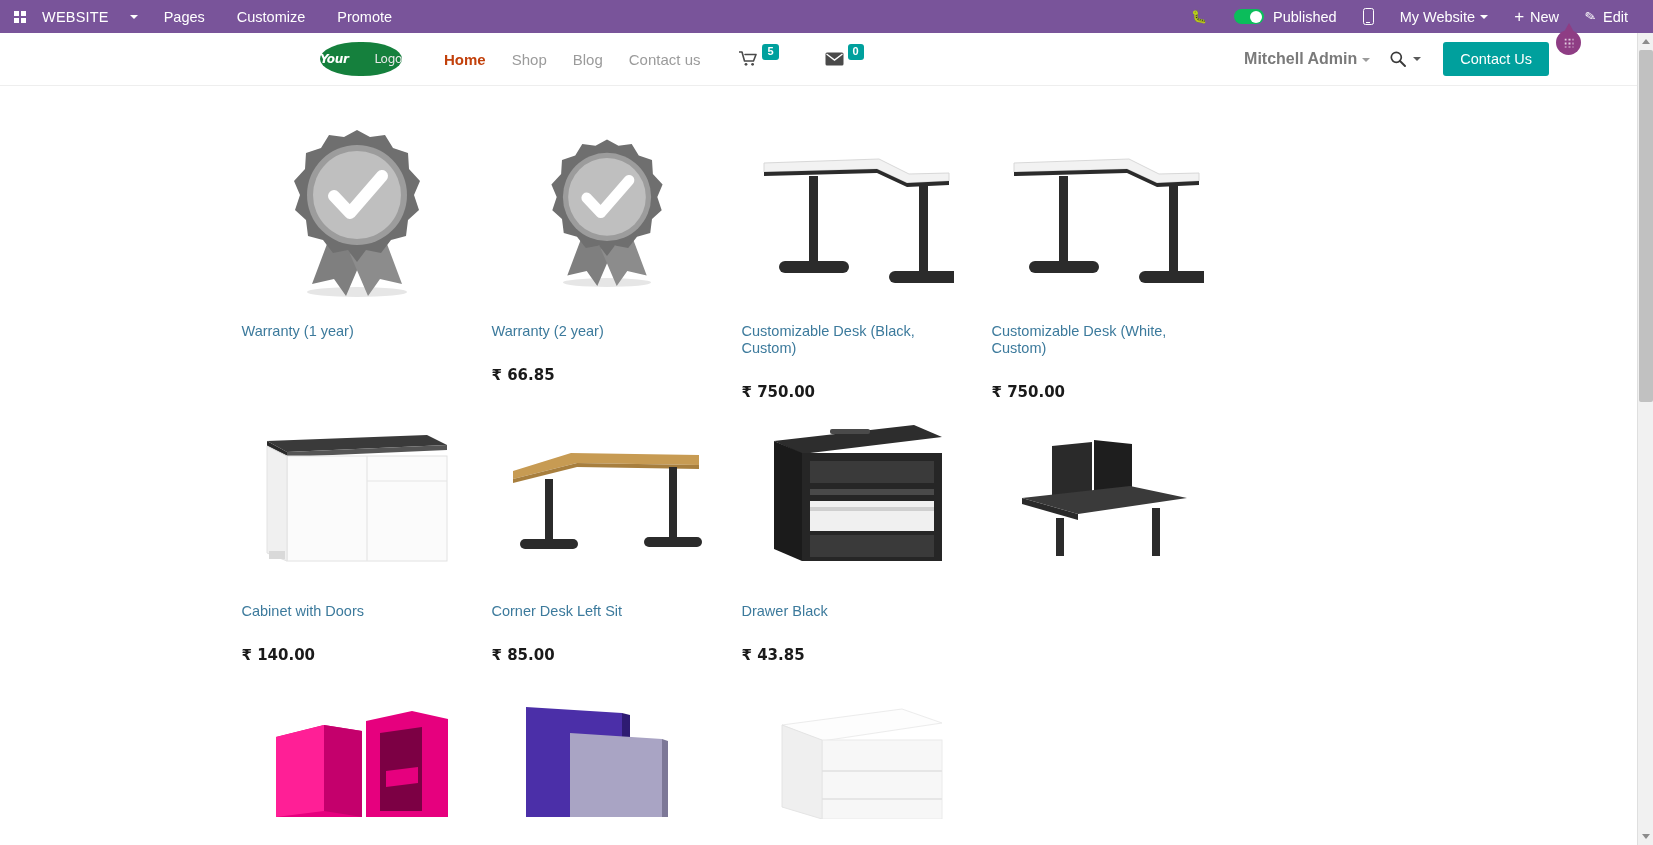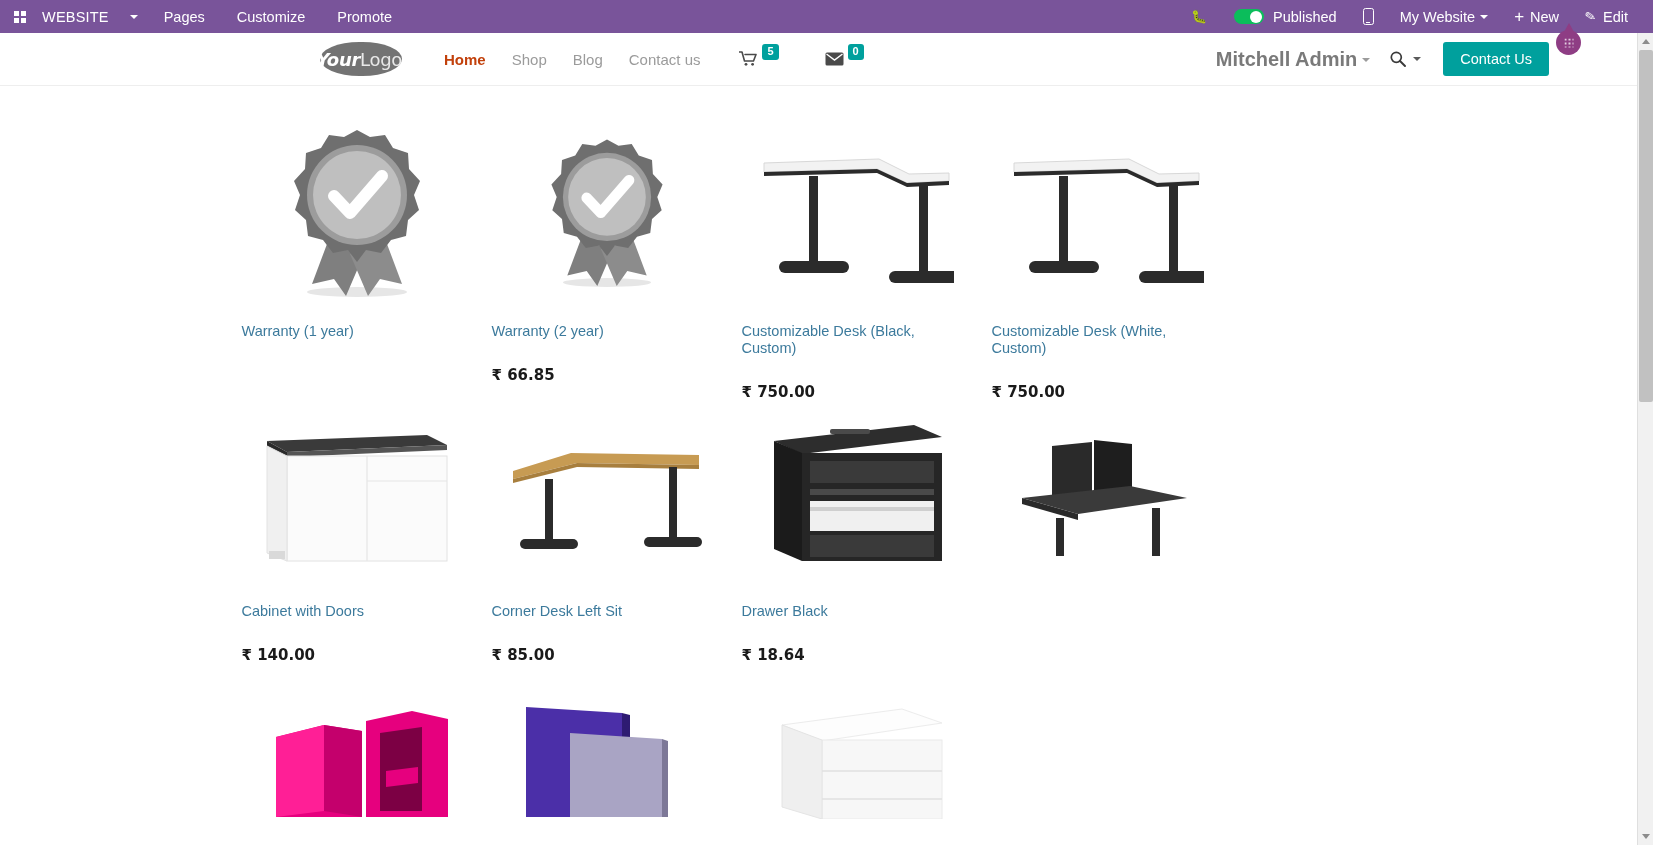--- a/index.html
+++ b/index.html
@@ -76,23 +76,23 @@
     position: absolute; top: 33px; left: 0;
     width: 1637px; height: 53px;
     background: #ffffff;
     border-bottom: 1px solid #eeeeee;
     display: flex; align-items: center;
     z-index: 30;
   }
   .logo-wrap { margin-left: 320px; display: flex; align-items: center; }
   .logo-blob {
     width: 82px; height: 34px; border-radius: 50% / 52%;
-    background: #737373;
-    display: flex; align-items: center; justify-content: flex-end;
-    font-size: 18px; letter-spacing: -0.3px;
+    background: #15803d;
+    display: flex; align-items: center; justify-content: space-between;
+    font-size: 12px; letter-spacing: -0.3px;
     color: #ffffff; font-style: italic; font-weight: 700;
     font-family: "DejaVu Sans", sans-serif;
   }
   .logo-blob span.lite { font-weight: 400; color: #e8e8e8; font-style: normal;}
   .nav-links { display: flex; align-items: center; margin-left: 29px; gap: 0; }
   .nav-links a {
     color: #9b9b9b; text-decoration: none;
     font-size: 15px; padding: 0 13px; line-height: 53px;
   }
   .nav-links a.active { color: #c2410c; font-weight: 700; }
@@ -101,21 +101,21 @@
   .badge {
     background: #00a09d; color: #ffffff;
     font-size: 11px; font-weight: 700;
     border-radius: 3px; padding: 1px 5px;
     margin-left: 4px; position: relative; top: -7px;
     line-height: 1.25;
   }
   .cart-glyph { font-size: 17px; color: #4a4a4a; }
   .mail-glyph { font-size: 16px; color: #4a4a4a; }
   .hdr-right { margin-left: auto; display: flex; align-items: center; padding-right: 88px; gap: 0; }
-  .user-name { font-size: 20px; color: #7a7a7a; font-weight: 700; cursor: pointer;}
+  .user-name { font-size: 16px; color: #7a7a7a; font-weight: 700; cursor: pointer;}
   .user-name .caret-down { border-top-color: #9b9b9b; }
   .search-ic {
     margin-left: 20px; display: flex; align-items: center;
     color: #3a3a3a; font-size: 15px; cursor: pointer;
   }
   .search-ic .caret-down { border-top-color: #5a5a5a; margin-left: 7px; }
   .cta-btn {
     margin-left: 22px;
     background: #00a09d; color: #ffffff;
     border: none; border-radius: 3px;
@@ -422,21 +422,21 @@
           <path d="M10 30 L38 42 L38 150 L10 138 Z" fill="#1b1b1b"></path>
           <rect x="46" y="50" width="124" height="22" fill="#3a3a3a"></rect>
           <rect x="46" y="78" width="124" height="6" fill="#4a4a4a"></rect>
           <rect x="46" y="90" width="124" height="30" fill="#f0f0f0"></rect>
           <rect x="46" y="96" width="124" height="4" fill="#cfcfcf"></rect>
           <rect x="46" y="124" width="124" height="22" fill="#3a3a3a"></rect>
           <rect x="66" y="18" width="40" height="5" rx="2" fill="#4a4a4a"></rect>
         </svg>
       </div>
       <a href="#" class="prod-title">Drawer Black</a>
-      <div class="prod-price">₹ 18.64</div>
+      <div class="prod-price">₹ 43.85</div>
     </div>
 
     <div class="prod">
       <div class="prod-img">
         <svg width="190" height="120" viewBox="0 0 190 120" class="art">
           <path d="M40 10 L80 6 L80 60 L40 64 Z" fill="#2a2a2a"></path>
           <path d="M82 4 L120 8 L120 62 L82 58 Z" fill="#1e1e1e"></path>
           <path d="M10 62 L118 50 L175 62 L66 78 Z" fill="#3a3a3a"></path>
           <path d="M10 62 L66 78 L66 84 L10 68 Z" fill="#2a2a2a"></path>
           <rect x="44" y="82" width="8" height="38" fill="#2b2b2b"></rect>

